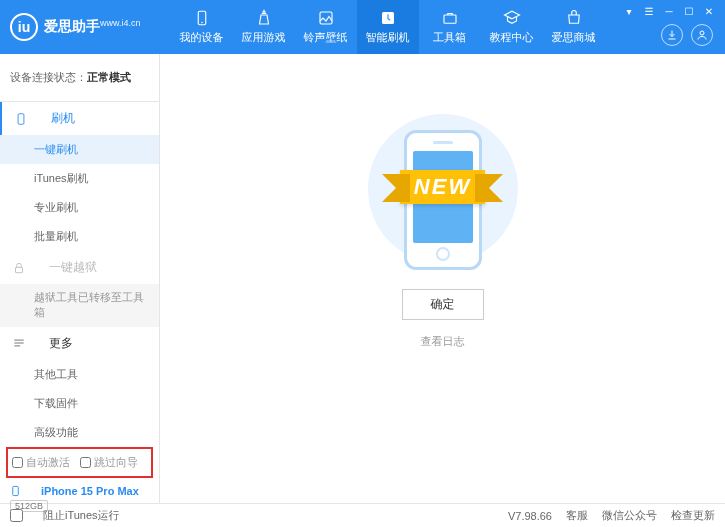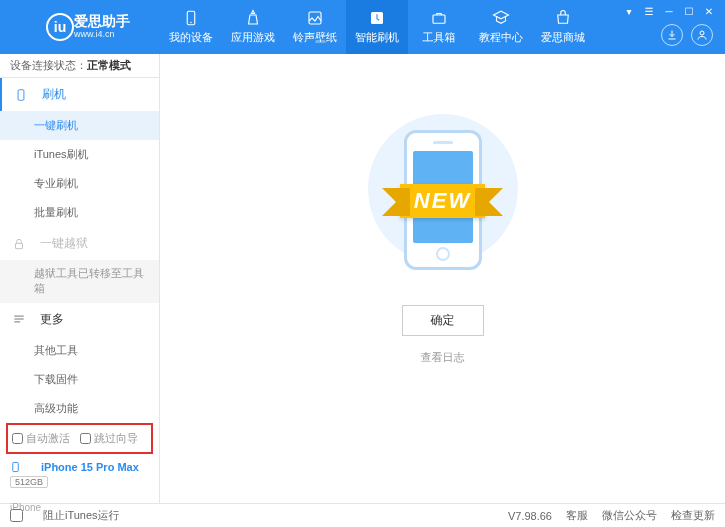--- a/index.html
+++ b/index.html
@@ -1,41 +1,41 @@
 <!DOCTYPE html>
 <html><head>
 <meta charset="utf-8">
 <style>
 * { margin: 0; padding: 0; box-sizing: border-box; font-family: "Microsoft YaHei", "PingFang SC", sans-serif; }
 body { width: 725px; height: 527px; overflow: hidden; background: #fff; }
 
 .header { height: 54px; background: #2a8cf0; display: flex; align-items: center; padding: 0 10px; position: relative; }
-.logo-block { display: flex; align-items: center; color: #fff; margin-left: 36px; }
+.logo-block { display: flex; align-items: center; gap: 6px; color: #fff; }
 .logo-circle { width: 28px; height: 28px; border: 2px solid #fff; border-radius: 50%; display: flex; align-items: center; justify-content: center; font-weight: bold; font-size: 14px; }
-.logo-text { display: flex; flex-direction: column; line-height: 1.1; }
+.logo-text { display: flex; flex-direction: row; line-height: 1.1; }
 .logo-title { font-size: 14px; font-weight: bold; }
 .logo-url { font-size: 9px; opacity: 0.9; }
 
 .nav { display: flex; margin-left: 30px; height: 100%; }
 .nav-item { width: 62px; height: 100%; display: flex; flex-direction: column; align-items: center; justify-content: center; color: #fff; font-size: 11px; cursor: pointer; gap: 3px; }
 .nav-item.active { background: #1a7ce0; }
 .nav-icon { width: 18px; height: 18px; display: flex; align-items: center; justify-content: center; }
 .nav-icon svg { width: 18px; height: 18px; fill: #fff; }
 
 .header-right { position: absolute; right: 8px; top: 0; height: 100%; display: flex; flex-direction: column; justify-content: space-between; align-items: flex-end; }
 .window-controls { display: flex; gap: 4px; padding-top: 4px; }
 .win-btn { width: 16px; height: 14px; display: flex; align-items: center; justify-content: center; color: #fff; cursor: pointer; font-size: 10px; }
 .header-round { display: flex; gap: 8px; padding-bottom: 8px; padding-right: 4px; }
 .round-btn { width: 22px; height: 22px; border: 1.5px solid rgba(255,255,255,0.7); border-radius: 50%; display: flex; align-items: center; justify-content: center; cursor: pointer; color: #fff; }
 
 .body-area { display: flex; height: 449px; }
 .sidebar { width: 160px; border-right: 1px solid #e5e5e5; display: flex; flex-direction: column; font-size: 12px; color: #555; }
-.conn-status { padding: 4px 10px; font-size: 11px; color: #666; border-bottom: 1px solid #e5e5e5; }
+.conn-status { padding: 16px 10px; font-size: 11px; color: #666; border-bottom: 1px solid #e5e5e5; }
 .conn-status .mode { color: #333; font-weight: bold; }
-.sb-header { display: flex; align-items: center; gap: 14px; padding: 8px 12px; color: #333; cursor: pointer; }
+.sb-header { display: flex; align-items: center; gap: 23px; padding: 8px 12px; color: #333; cursor: pointer; }
 .sb-header.active { border-left: 2px solid #2a8cf0; color: #2a8cf0; }
 .sb-header.disabled { color: #bbb; }
 .sb-icon { width: 14px; height: 14px; display: flex; align-items: center; justify-content: center; }
 .sb-item { padding: 7px 10px 7px 34px; cursor: pointer; color: #666; font-size: 11px; }
 .sb-item.active { background: #e8f2fd; color: #2a8cf0; }
 .sb-item.info { background: #f5f5f5; color: #999; line-height: 1.4; padding: 6px 10px 6px 34px; }
 
 .checkbox-row { border: 2px solid #e03030; margin: 0 6px; padding: 6px 4px; display: flex; gap: 10px; align-items: center; font-size: 11px; color: #999; }
 .chk { display: flex; align-items: center; gap: 3px; cursor: pointer; }
 .chk input { width: 11px; height: 11px; }
@@ -46,27 +46,27 @@
 .dev-type { color: #aaa; font-size: 10px; margin-top: 14px; }
 
 .main { flex: 1; display: flex; flex-direction: column; align-items: center; padding-top: 60px; position: relative; }
 
 .illustration { width: 200px; height: 175px; position: relative; display: flex; align-items: center; justify-content: center; }
 .circle-bg { width: 150px; height: 150px; background: #eaf4ff; border-radius: 50%; position: absolute; top: 0; }
 .phone { width: 78px; height: 140px; background: #fff; border: 3px solid #b8d8f5; border-radius: 12px; position: relative; z-index: 2; top: -2px; }
 .phone::before { content: ""; position: absolute; top: 8px; left: 50%; transform: translateX(-50%); width: 20px; height: 3px; background: #cde5fa; border-radius: 2px; }
 .phone::after { content: ""; position: absolute; bottom: 6px; left: 50%; transform: translateX(-50%); width: 10px; height: 10px; border: 2px solid #cde5fa; border-radius: 50%; }
 .phone-screen { position: absolute; top: 18px; left: 6px; right: 6px; bottom: 24px; background: #5fb3f5; border-radius: 2px; }
-.ribbon { position: absolute; z-index: 3; background: #ffc107; color: #fff; font-weight: bold; font-size: 22px; padding: 4px 14px; letter-spacing: 2px; font-style: italic; top: 70px; box-shadow: 0 2px 4px rgba(0,0,0,0.15); text-align: center; }
+.ribbon { position: absolute; z-index: 3; background: #ffc107; color: #fff; font-weight: bold; font-size: 22px; padding: 4px 14px; letter-spacing: 2px; font-style: italic; top: 56px; box-shadow: 0 2px 4px rgba(0,0,0,0.15); text-align: center; }
 .ribbon::before, .ribbon::after { content: ""; position: absolute; top: 4px; width: 0; height: 0; border: 14px solid #e6a800; z-index: -1; }
 .ribbon::before { left: -18px; border-left-color: transparent; }
 .ribbon::after { right: -18px; border-right-color: transparent; }
 
 .success-msg { margin-top: 28px; font-size: 15px; color: #333; }
-.ok-btn { margin-top: 16px; padding: 6px 28px; border: 1px solid #ccc; background: #fff; font-size: 12px; cursor: pointer; color: #333; }
+.ok-btn { padding: 6px 28px; border: 1px solid #ccc; background: #fff; font-size: 12px; cursor: pointer; color: #333; }
 .view-log { margin-top: 14px; font-size: 11px; color: #999; cursor: pointer; }
 
 .footer { height: 24px; border-top: 1px solid #e5e5e5; display: flex; align-items: center; justify-content: space-between; padding: 0 10px; font-size: 11px; color: #666; }
 .footer-left { display: flex; align-items: center; gap: 20px; }
 .footer-right { display: flex; align-items: center; gap: 14px; }
 .footer-link { cursor: pointer; }
 </style>
 </head>
 <body>
 

